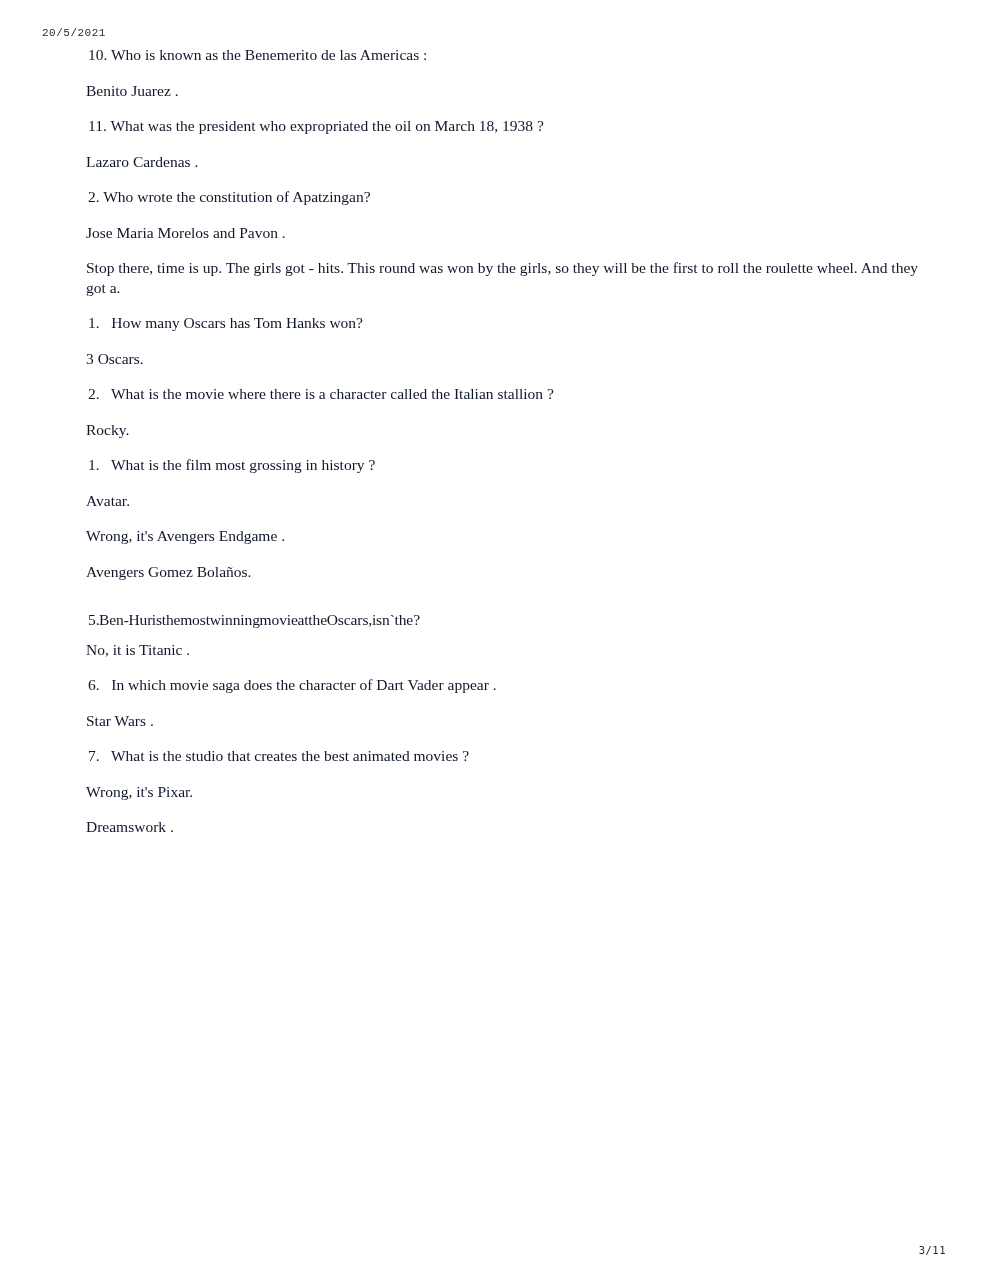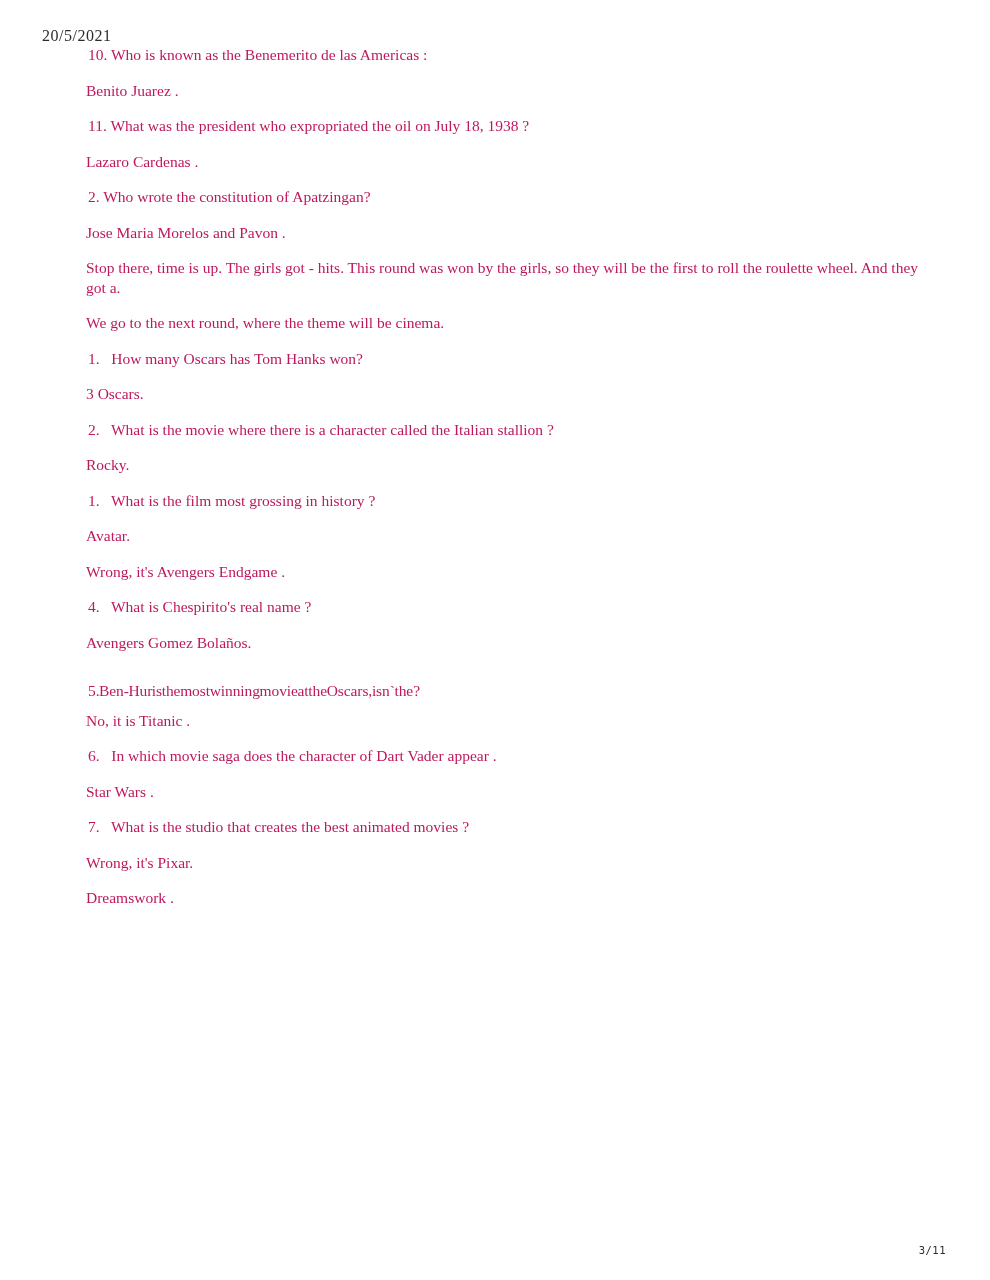--- a/index.html
+++ b/index.html
@@ -12,22 +12,22 @@
     height: 1280px;
     position: relative;
     overflow: hidden;
     font-family: "Liberation Serif", serif;
     color: #1c1c1c;
   }
   .date-stamp {
     position: absolute;
     top: 27px;
     left: 42px;
-    font-family: Liberation Serif, serif;
-    font-size: 16px;
+    font-family: Liberation Mono, monospace;
+    font-size: 11px;
     letter-spacing: 0.5px;
     color: #2b2b2b;
     text-align: right;
   }
   .page-number {
     position: absolute;
     bottom: 24px;
     right: 44px;
     font-family: "DejaVu Sans Mono", monospace;
     font-size: 10.5px;
@@ -38,21 +38,21 @@
     position: absolute;
     top: 45px;
     left: 86px;
     width: 836px;
   }
   .doc-body p {
     margin: 0 0 16px 0;
     font-size: 15.5px;
     line-height: 19.5px;
     white-space: pre-wrap;
-    color: #be185d;
+    color: #0f172a;
   }
   .doc-body p.numbered {
     padding-left: 2px;
   }
   .doc-body p.gap-top-lg {
   }
   .doc-body p.gap-top-sm {
     margin-top: 22px;
   }
   .doc-body p.tight-bottom {
@@ -65,34 +65,32 @@
   }
 </style>
 </head>
 <body>
 
 <div class="date-stamp">20/5/2021</div>
 
 <div class="doc-body">
   <p class="numbered">10. Who is known as the Benemerito de las Americas :</p>
   <p>Benito Juarez .</p>
-  <p class="numbered">11. What was the president who expropriated the oil on July 18, 1938 ?</p>
+  <p class="numbered">11. What was the president who expropriated the oil on March 18, 1938 ?</p>
   <p>Lazaro Cardenas .</p>
   <p class="numbered">2. Who wrote the constitution of Apatzingan?</p>
   <p>Jose Maria Morelos and Pavon .</p>
   <p class="gap-top-lg">Stop there, time is up. The girls got - hits. This round was won by the girls, so they will be the first to roll the roulette wheel. And they got a.</p>
-  <p>We go to the next round, where the theme will be cinema.</p>
   <p class="numbered">1.   How many Oscars has Tom Hanks won?</p>
   <p>3 Oscars.</p>
   <p class="numbered">2.   What is the movie where there is a character called the Italian stallion ?</p>
   <p>Rocky.</p>
   <p class="numbered">1.   What is the film most grossing in history ?</p>
   <p>Avatar.</p>
   <p>Wrong, it's Avengers Endgame .</p>
-  <p class="numbered">4.   What is Chespirito's real name ?</p>
   <p>Avengers Gomez Bolaños.</p>
   <p class="numbered gap-top-sm condensed tight-bottom">5.  Ben- Hur  is the most winning movie at the Oscars, isn` the?</p>
   <p>No, it is Titanic .</p>
   <p class="numbered">6.   In which movie saga does the character of Dart Vader appear .</p>
   <p>Star Wars .</p>
   <p class="numbered">7.   What is the studio that creates the best animated movies ?</p>
   <p>Wrong, it's Pixar.</p>
   <p>Dreamswork .</p>
 </div>
 

